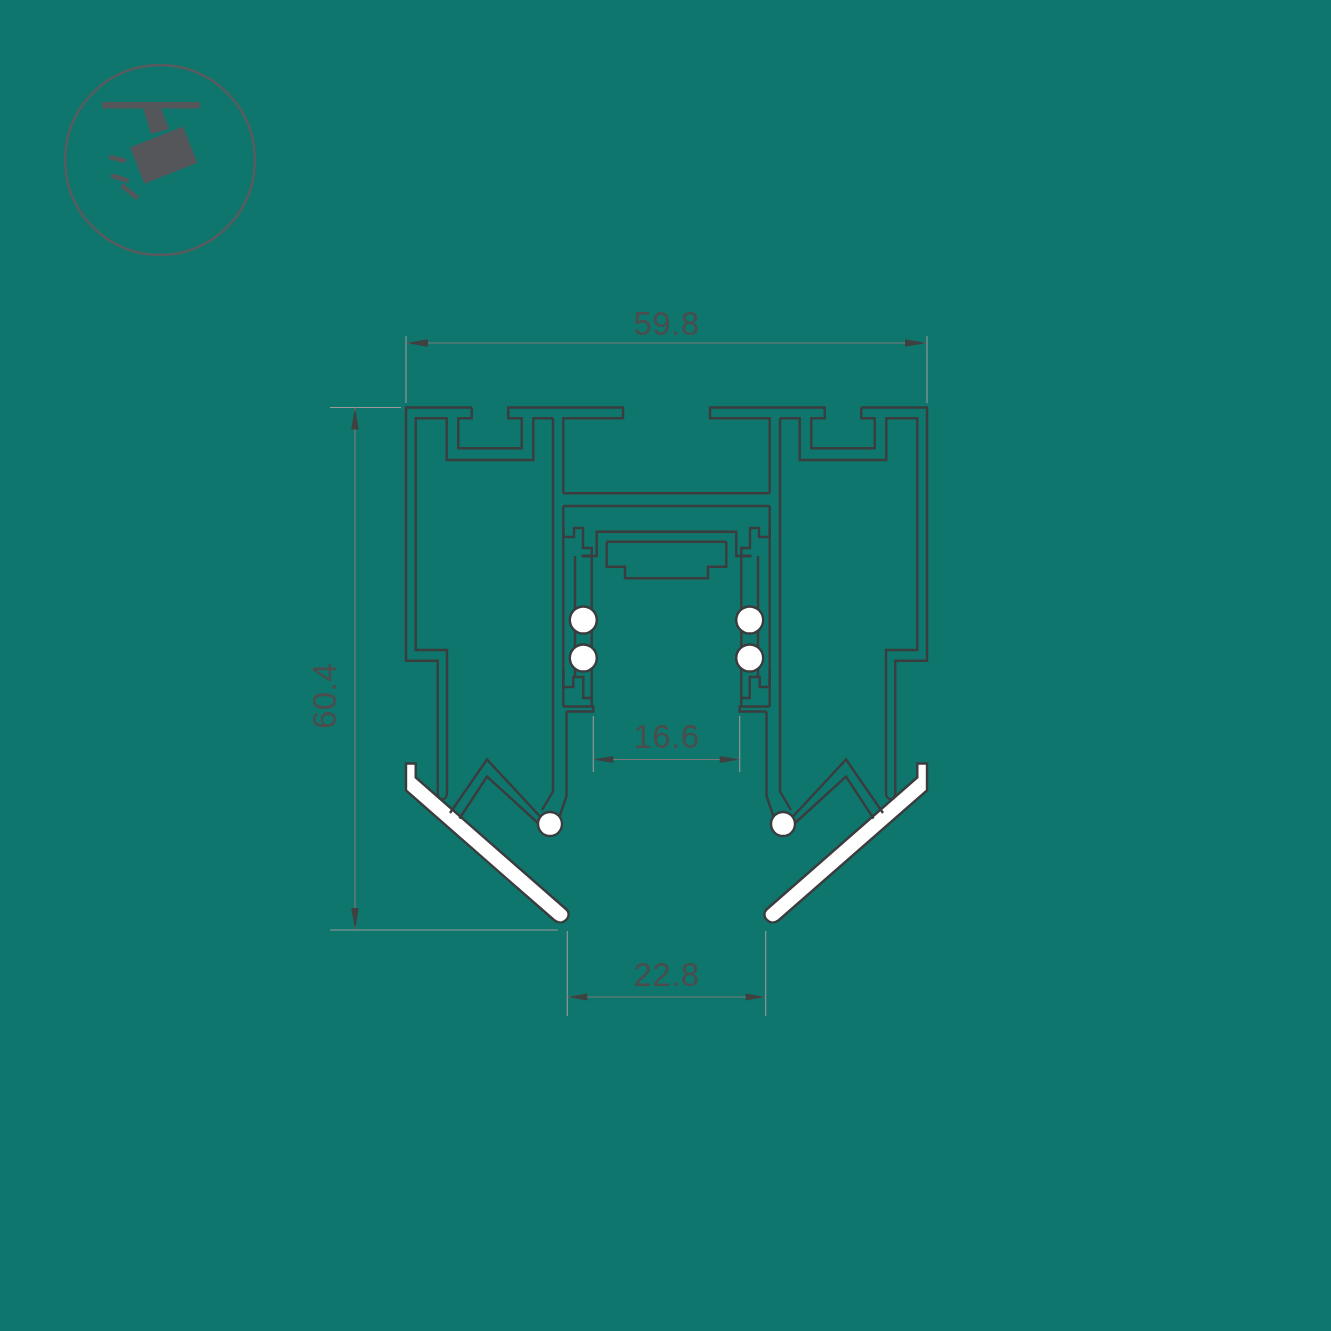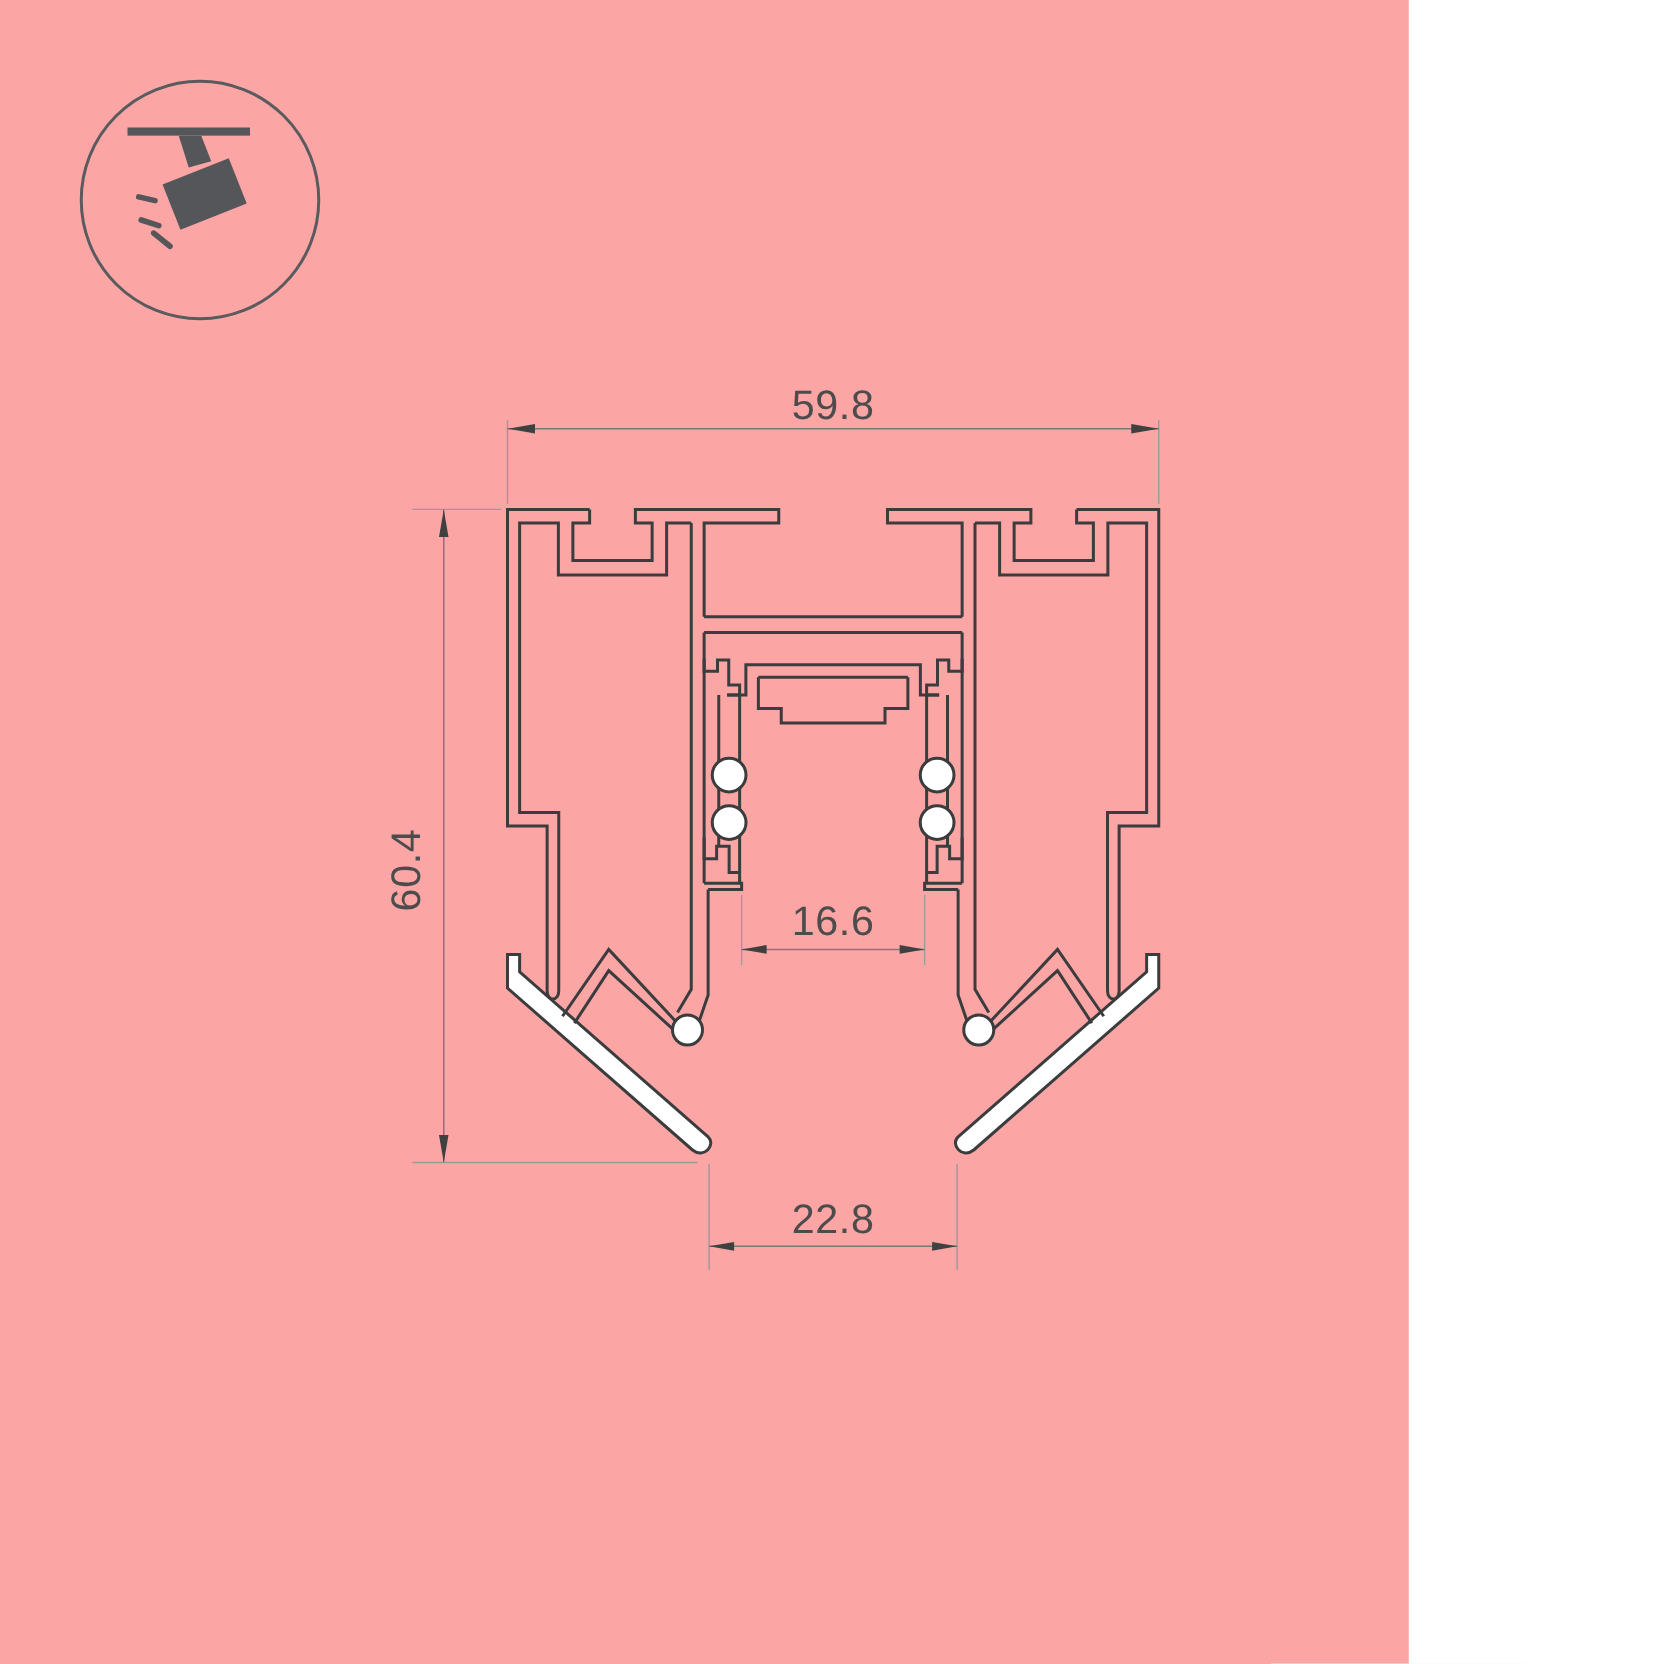--- a/index.html
+++ b/index.html
@@ -1,17 +1,17 @@
 <!DOCTYPE html>
 <html><head>
 <meta charset="utf-8">
 <style>
   html,body{margin:0;padding:0;background:#ffffff;}
   .stage{
-    width:1127px;height:1331px;position:relative;background:#fca5a5;
+    width:1331px;height:1331px;position:relative;background:#0f766e;
     font-family:"Liberation Sans", sans-serif;
   }
   svg{display:block;}
   .profile{fill:none;stroke:#3a3c3e;stroke-width:2.4;stroke-linejoin:miter;stroke-linecap:butt;}
   .profile-fill{fill:#ffffff;stroke:#3a3c3e;stroke-width:2.4;stroke-linejoin:miter;}
   .witness{fill:none;stroke:#9a9a9a;stroke-width:1.1;}
   .dimline{fill:none;stroke:#7a7a7a;stroke-width:1.2;}
   .dimarrow{fill:#3f4040;stroke:none;}
   .dimtext{fill:#4c4c4c;font-size:33px;letter-spacing:0.5px;}
   .icon-glyph{fill:#54565a;stroke:none;}

